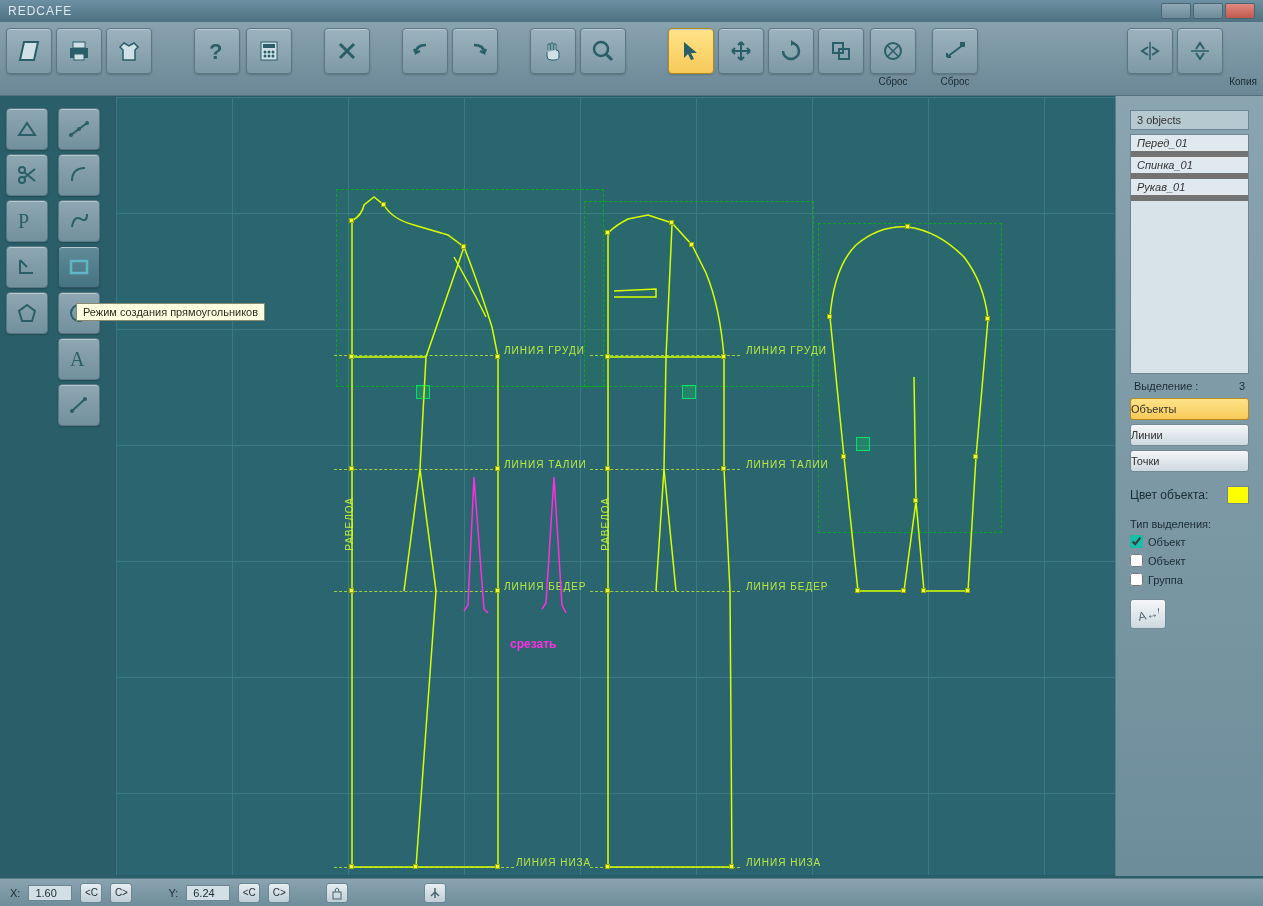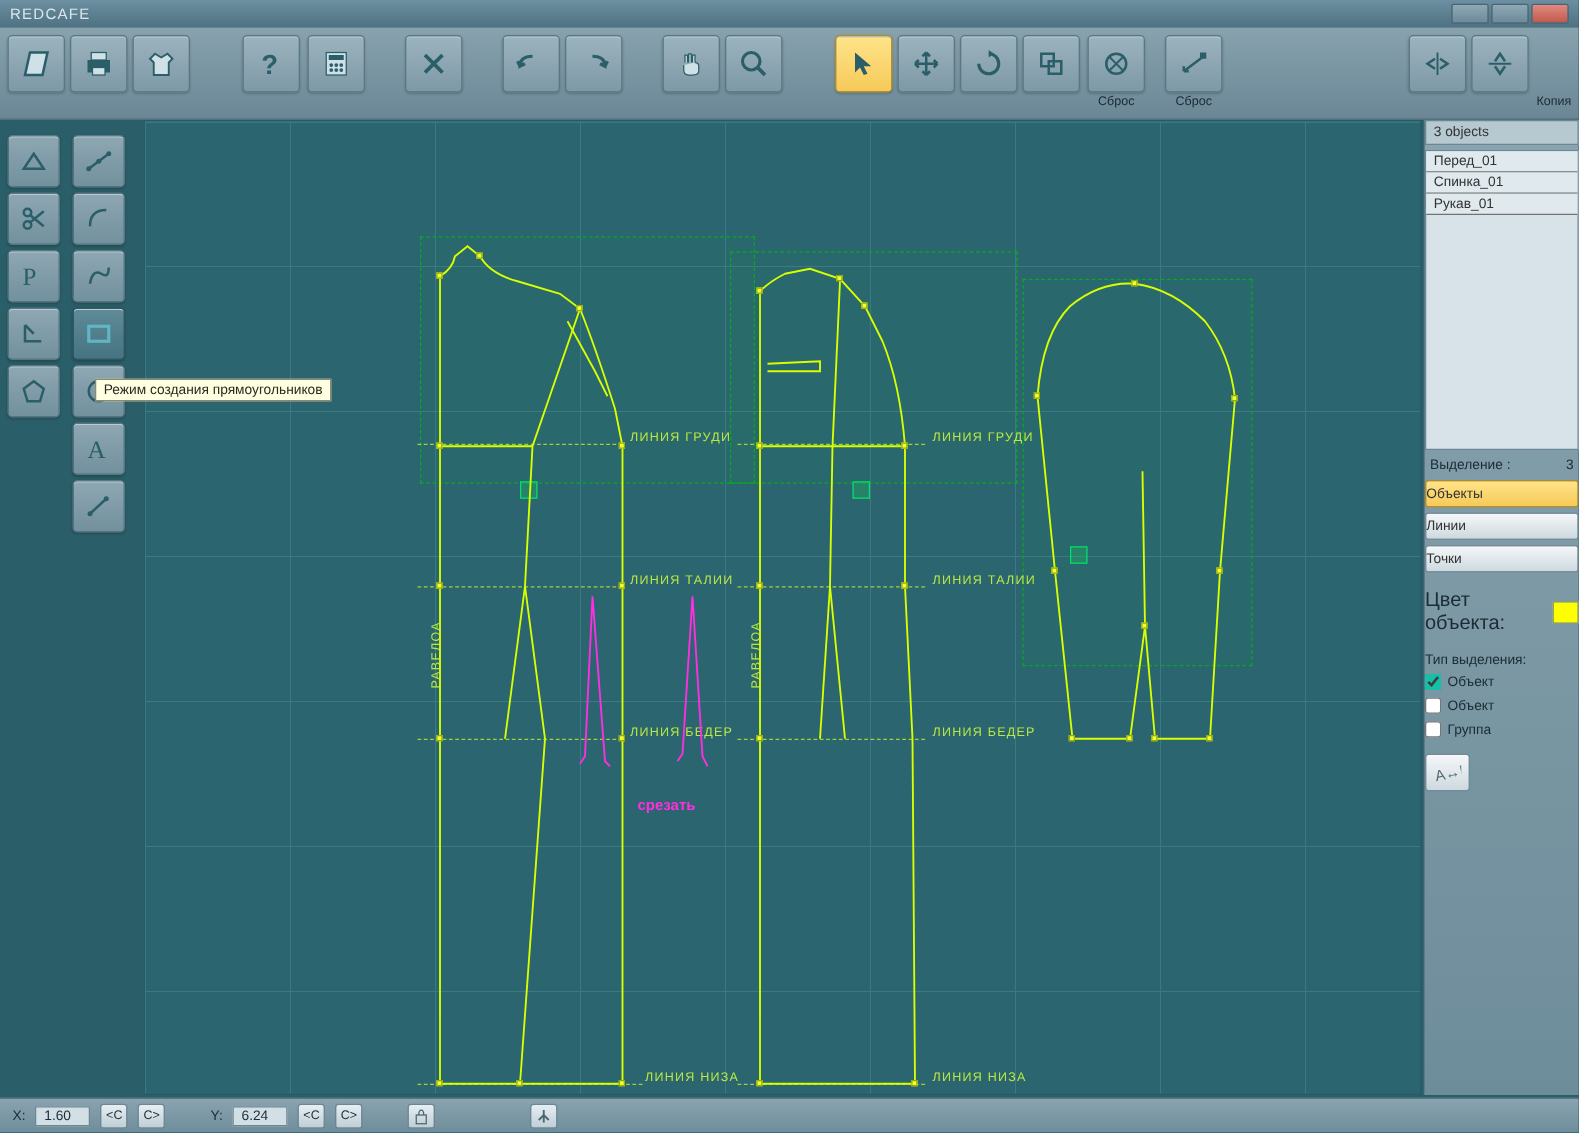--- a/index.html
+++ b/index.html
@@ -152,44 +152,45 @@
   font-size:11px;
   color:#2b2b1e;
   white-space:nowrap;
   z-index:20;
 }
 
 
 .sidebar-right {
   position:absolute;
   right:0; top:96px;
-  width:124px;
+  width:148px;
   bottom:30px;
   background:linear-gradient(#8aa4b0,#6e8d9a);
   border-left:1px solid #5c7a87;
-  padding:0;
+  padding:14px;
   display:flex;
   flex-direction:column;
   gap:4px;
 }
 .panel-block {
   background:#b6c8d0;
   border:1px solid #6c8794;
   font-size:11px;
 }
 .list {
   background:#d8e3e9;
   border:1px solid #6c8794;
   min-height:16px;
   flex:1;
 }
 .list-row {
   padding:2px 6px;
-  border-bottom:1px solid #737373;
+  border-bottom:6px solid #737373;
   background:#dfe9ee;
+  font-style:italic;
 }
 .sel-info {
   display:flex;
   justify-content:space-between;
   padding:2px 4px;
   font-size:11px;
   color:#1a2c34;
 }
 .btn {
   background:linear-gradient(#f5f7f9,#cdd9df);
@@ -198,21 +199,21 @@
   padding:4px 0;
   cursor:pointer;
   font-size:11px;
 }
 .btn.active {
   background:linear-gradient(#ffe48a,#f6c958);
   border-color:#b58b1e;
 }
 .color-row {
   display:flex; align-items:center; justify-content:space-between;
-  font-size:16px; color:#1a2c34;
+  font-size:12px; color:#1a2c34;
   padding:2px 0;
 }
 .swatch { width:22px; height:18px; background:yellow; border:1px solid #6c8794; }
 .check-row {
   display:flex; align-items:center; gap:5px;
   font-size:11px; color:#1a2c34;
   padding:1px 0;
 }
 .check-row input { accent-color:#17bfa8; }
 .small-btn {

